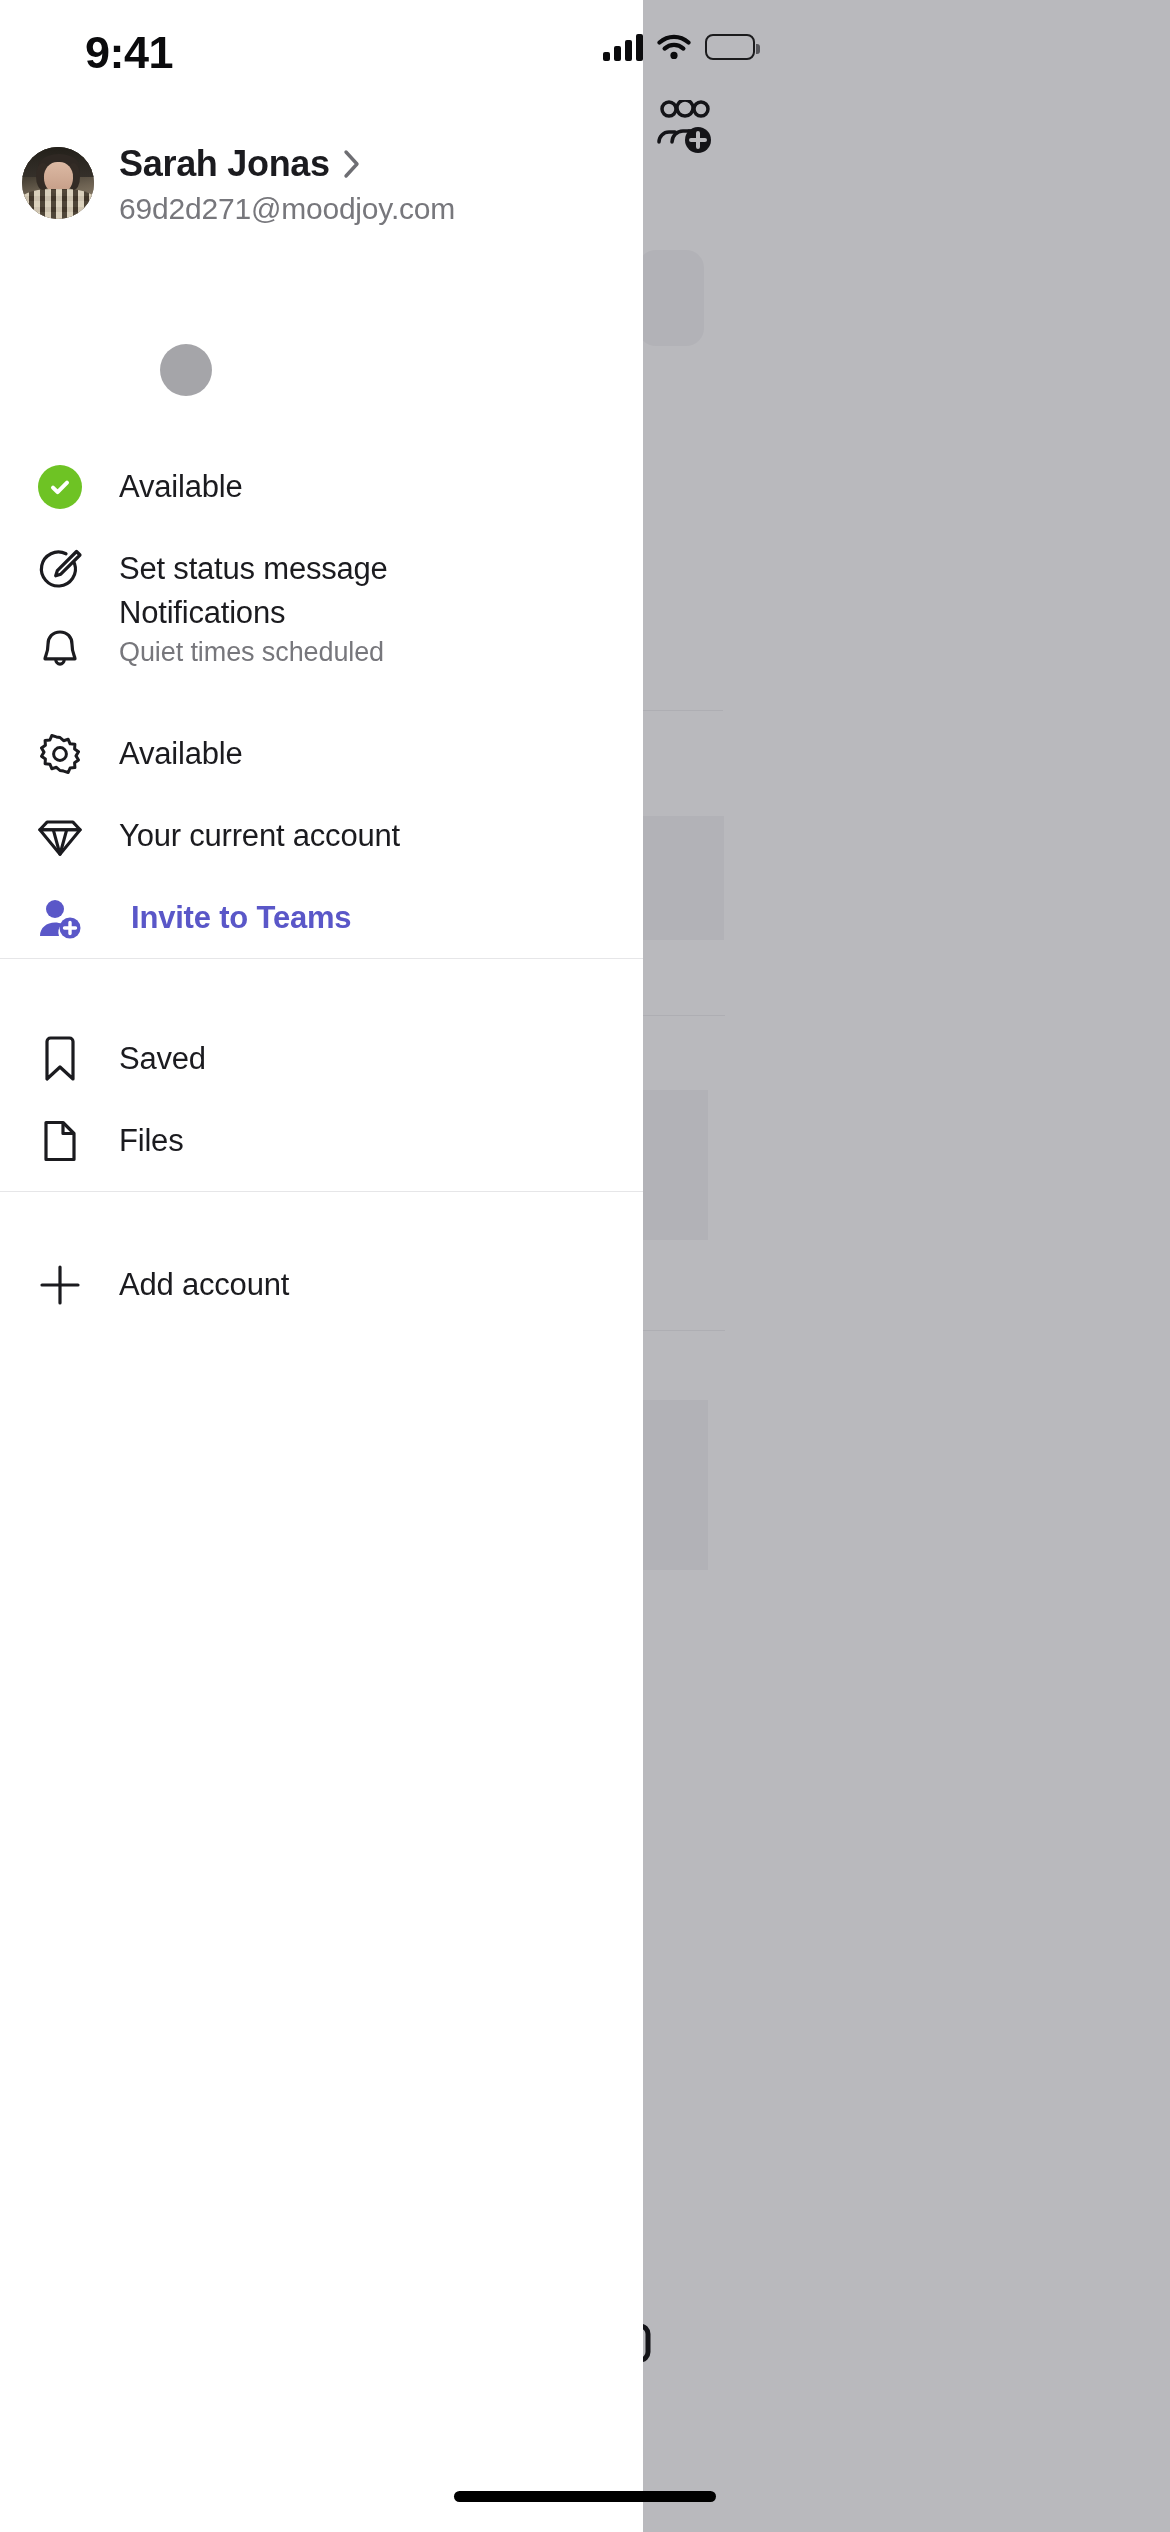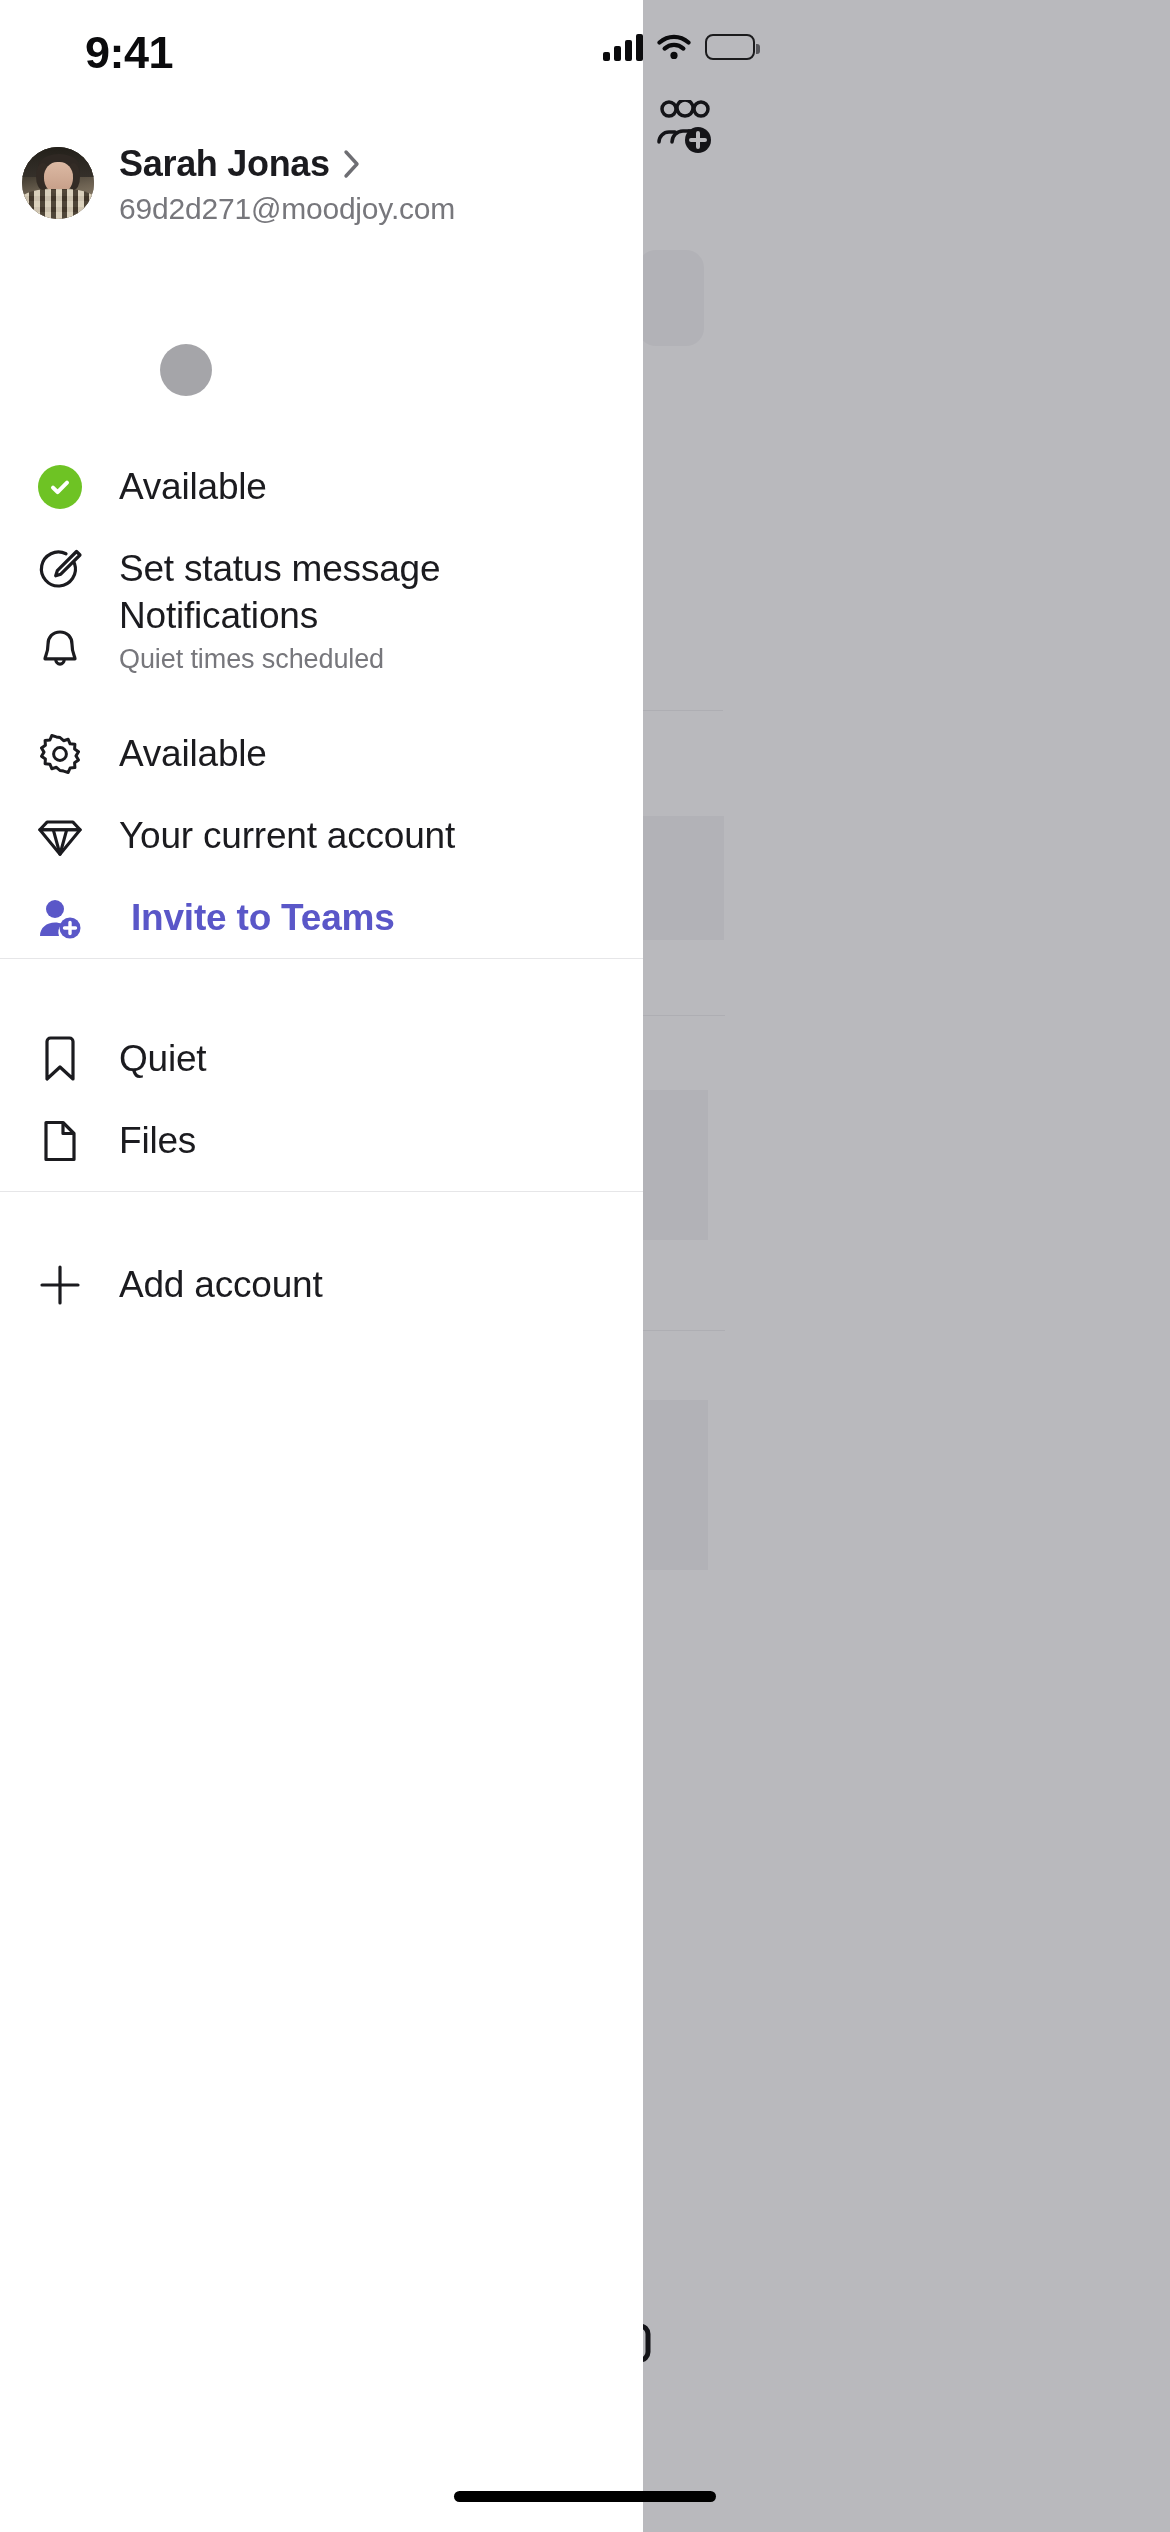--- a/index.html
+++ b/index.html
@@ -164,21 +164,21 @@
     position:absolute; left:36px;
     width:48px; height:48px;
     display:flex; align-items:center; justify-content:center;
     color:#1b1b1f;
   }
   .row .ico svg { display:block; }
   .row .labels {
     position:absolute; left:119px;
   }
   .row .label {
-    font-size:37px; color:#1b1b1f; letter-spacing:-0.2px;
+    font-size:31px; color:#1b1b1f; letter-spacing:-0.2px;
     line-height:1.15;
   }
   .row .sublabel {
     font-size:27px; color:#77777c; letter-spacing:-0.1px;
     margin-top:6px; line-height:1.15;
   }
   .row.accent .label {
     color:#5a57c8; font-weight:bold;margin-left:12px;
   }
 
@@ -374,21 +374,21 @@
 
     <div class="divider" style="top:958px;"></div>
 
     <div class="row" style="top:1017px; height:84px;">
       <span class="ico">
         <svg width="40" height="50" viewBox="0 0 40 50" fill="none">
           <path d="M7 7.5A3.5 3.5 0 0 1 10.5 4h19A3.5 3.5 0 0 1 33 7.5V45L20 33 7 45V7.5z" stroke="#1b1b1f" stroke-width="3.2" stroke-linejoin="round"></path>
         </svg>
       </span>
       <span class="labels">
-        <span class="label">Quiet</span>
+        <span class="label">Saved</span>
       </span>
     </div>
 
     <div class="row" style="top:1099px; height:84px;">
       <span class="ico">
         <svg width="42" height="50" viewBox="0 0 42 50" fill="none">
           <path d="M7 6.5h17L35 17.5V43.5H7V6.5z" stroke="#1b1b1f" stroke-width="3.2" stroke-linejoin="round"></path>
           <path d="M24 6.5v11h11" stroke="#1b1b1f" stroke-width="3.2" stroke-linejoin="round"></path>
         </svg>
       </span>

